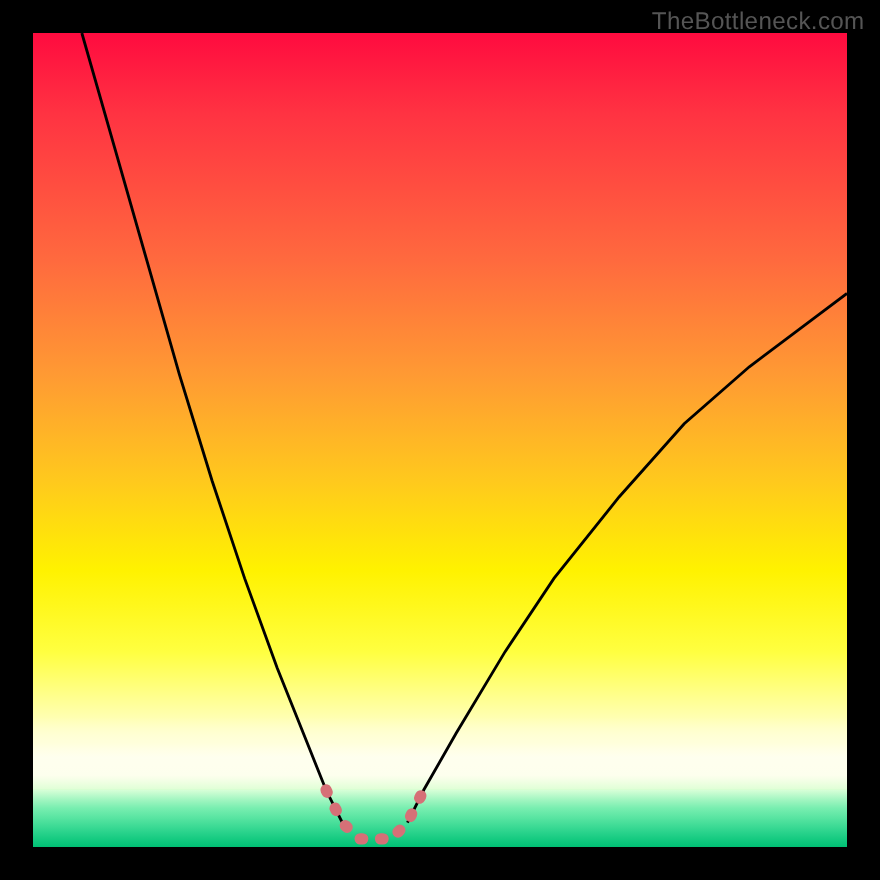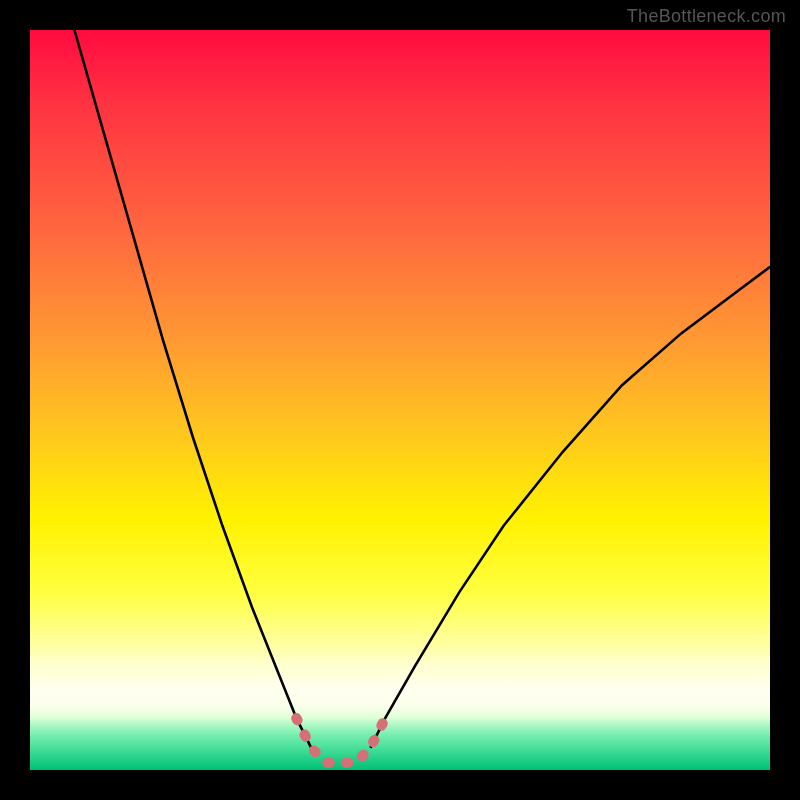--- a/index.html
+++ b/index.html
@@ -14,21 +14,21 @@
   .frame {
     position: absolute;
     inset: 0;
     background: #000;
   }
   .watermark {
     position: absolute;
     top: 6px;
     right: 14px;
     color: #555;
-    font-size: 18px;
+    font-size: 22px;
     font-weight: 500;
     letter-spacing: 0.3px;
     z-index: 5;
   }
   .plot {
     position: absolute;
     left: 30px;
     top: 30px;
     width: 740px;
     height: 740px;

